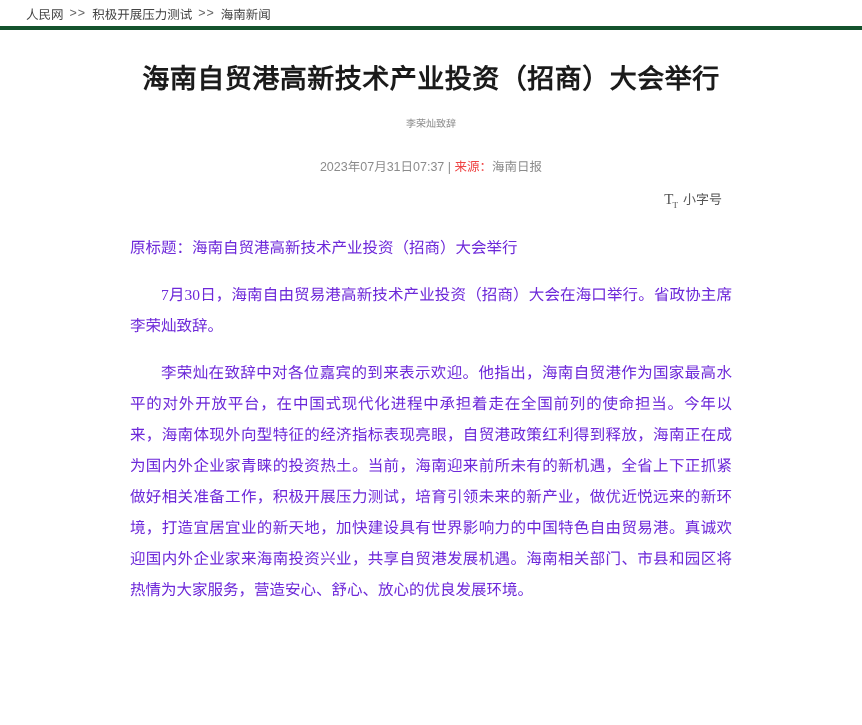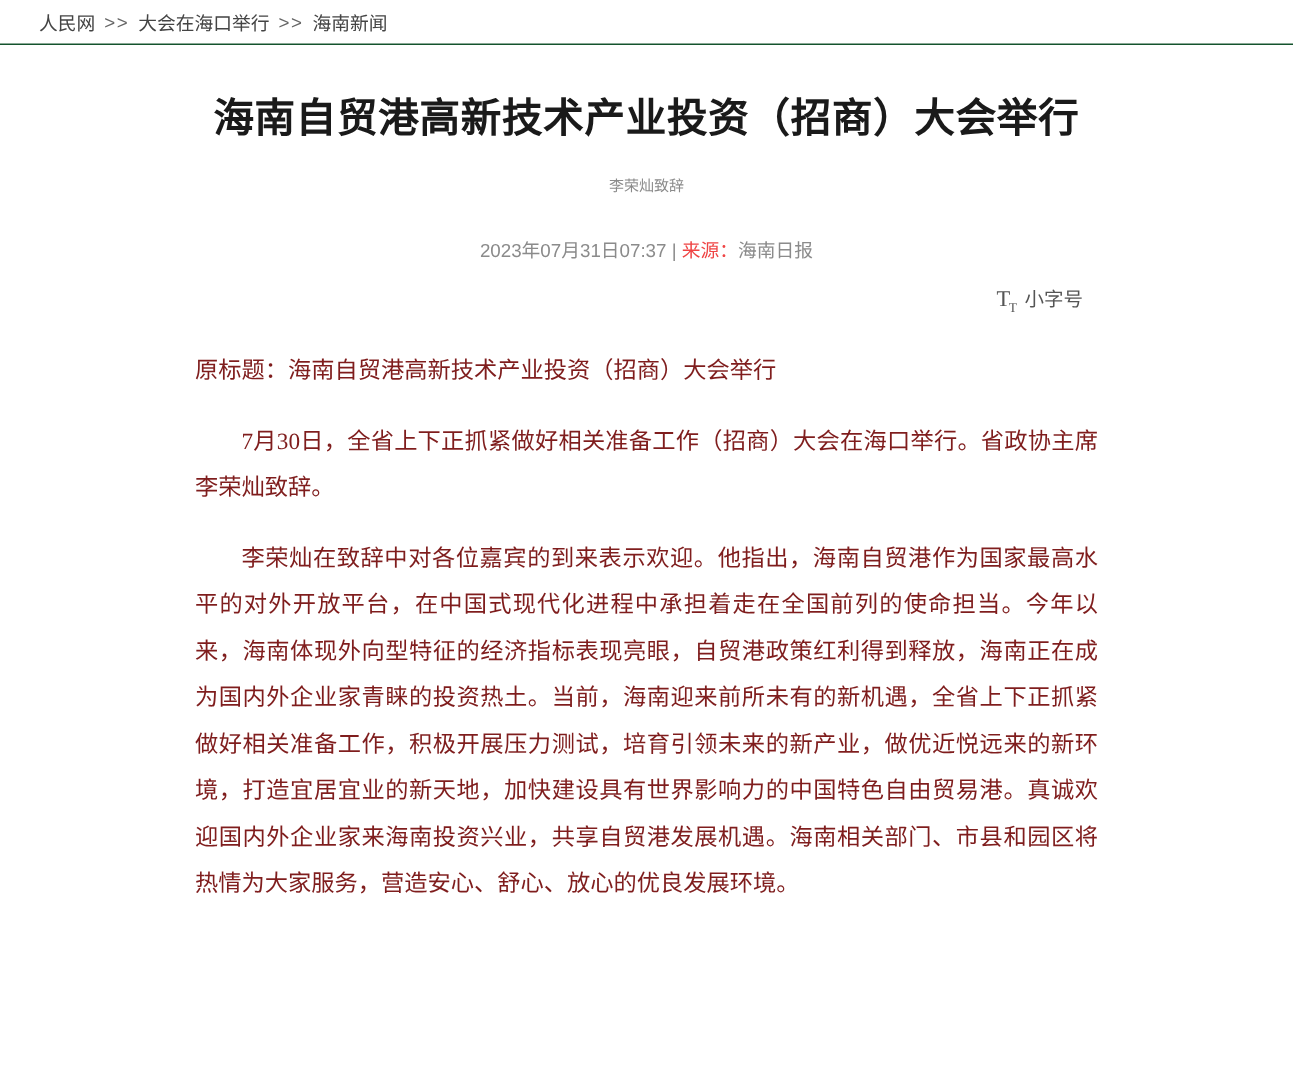--- a/index.html
+++ b/index.html
@@ -18,21 +18,21 @@
 
   
   .breadcrumb-bar {
     height: 30px;
     display: flex;
     align-items: center;
     padding-left: 26px;
     font-size: 12.5px;
     color: #444444;
     background: #ffffff;
-    border-bottom: 1px solid #14532d;
+    border-bottom: 4px solid #14532d;
     box-sizing: border-box;
   }
   .breadcrumb-bar a,
   .breadcrumb-bar span.crumb {
     color: #444444;
     text-decoration: none;
     white-space: nowrap;
   }
   .crumb-sep {
     margin: 0 6px;
@@ -100,40 +100,40 @@
   .fontsize-glyph sub {
     font-size: 9px;
   }
 
   
   .body-text {
     margin-top: 22px;
     font-family: "Liberation Serif", "DejaVu Serif", serif;
     font-size: 15.5px;
     line-height: 2.0;
-    color: #7f1d1d;
+    color: #6d28d9;
     text-align: justify;
   }
   .body-text p {
     margin: 0 0 16px 0;
   }
   .body-text p.orig-title {
     text-indent: 0;
   }
   .body-text p.indent {
     text-indent: 2em;
   }
 </style>
 </head>
 <body>
 
 <div class="breadcrumb-bar">
   <a href="#" class="crumb">人民网</a>
   <span class="crumb-sep">&gt;&gt;</span>
-  <a href="#" class="crumb">大会在海口举行</a>
+  <a href="#" class="crumb">积极开展压力测试</a>
   <span class="crumb-sep">&gt;&gt;</span>
   <a href="#" class="crumb">海南新闻</a>
 </div>
 
 <div class="article">
 
   <h1 class="headline">海南自贸港高新技术产业投资（招商）大会举行</h1>
 
   <div class="subtitle">李荣灿致辞</div>
 
@@ -149,18 +149,18 @@
         <span>T</span><sub>T</sub>
       </span>
       <span>小字号</span>
     </span>
   </div>
 
   <div class="body-text">
     <p class="orig-title">
       <span>原标题：</span><span>海南自贸港高新技术产业投资（招商）大会举行</span>
     </p>
-    <p class="indent">7月30日，全省上下正抓紧做好相关准备工作（招商）大会在海口举行。省政协主席李荣灿致辞。</p>
+    <p class="indent">7月30日，海南自由贸易港高新技术产业投资（招商）大会在海口举行。省政协主席李荣灿致辞。</p>
     <p class="indent">李荣灿在致辞中对各位嘉宾的到来表示欢迎。他指出，海南自贸港作为国家最高水平的对外开放平台，在中国式现代化进程中承担着走在全国前列的使命担当。今年以来，海南体现外向型特征的经济指标表现亮眼，自贸港政策红利得到释放，海南正在成为国内外企业家青睐的投资热土。当前，海南迎来前所未有的新机遇，全省上下正抓紧做好相关准备工作，积极开展压力测试，培育引领未来的新产业，做优近悦远来的新环境，打造宜居宜业的新天地，加快建设具有世界影响力的中国特色自由贸易港。真诚欢迎国内外企业家来海南投资兴业，共享自贸港发展机遇。海南相关部门、市县和园区将热情为大家服务，营造安心、舒心、放心的优良发展环境。</p>
 
   </div>
 
 </div>
 
 </body></html>

